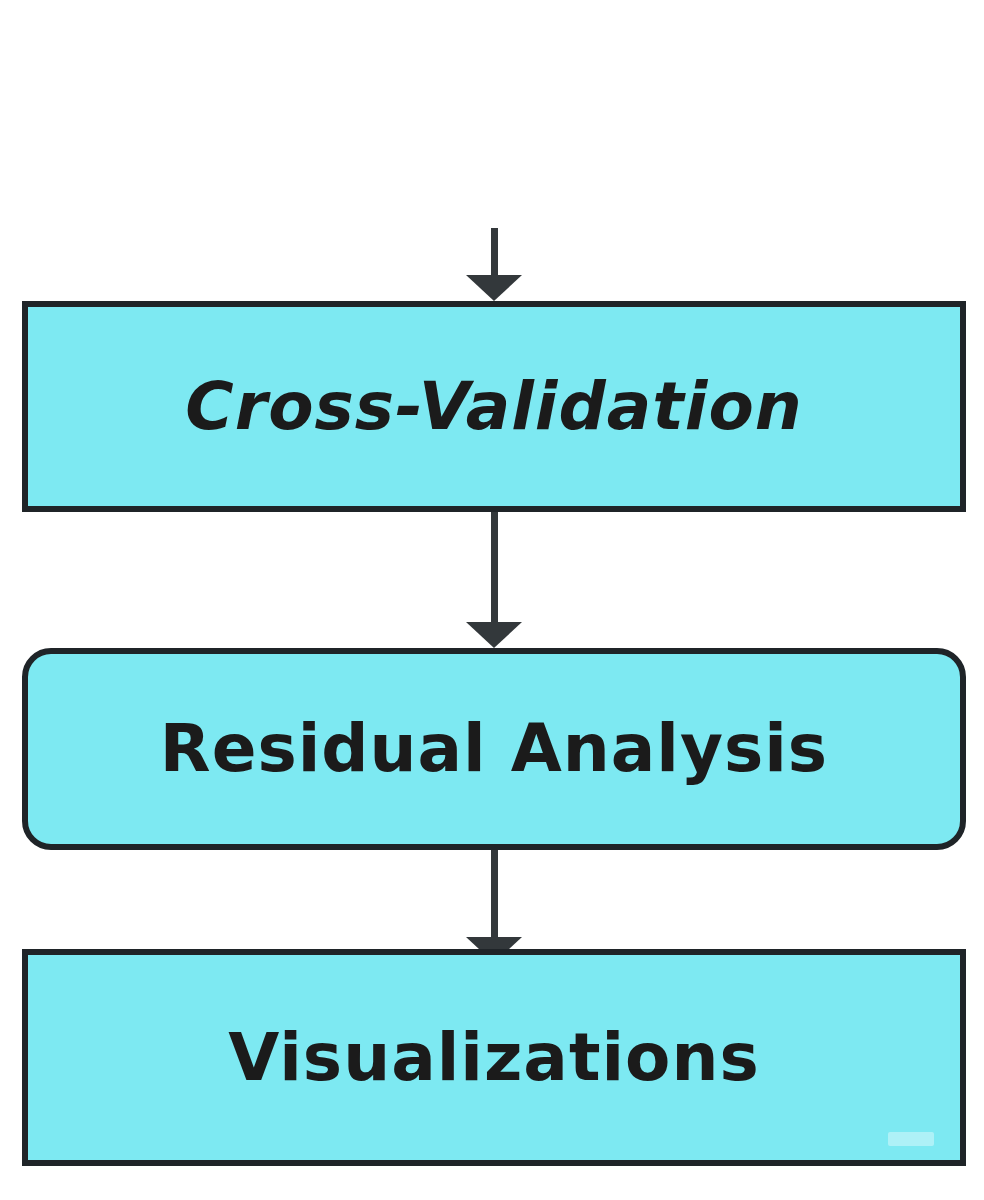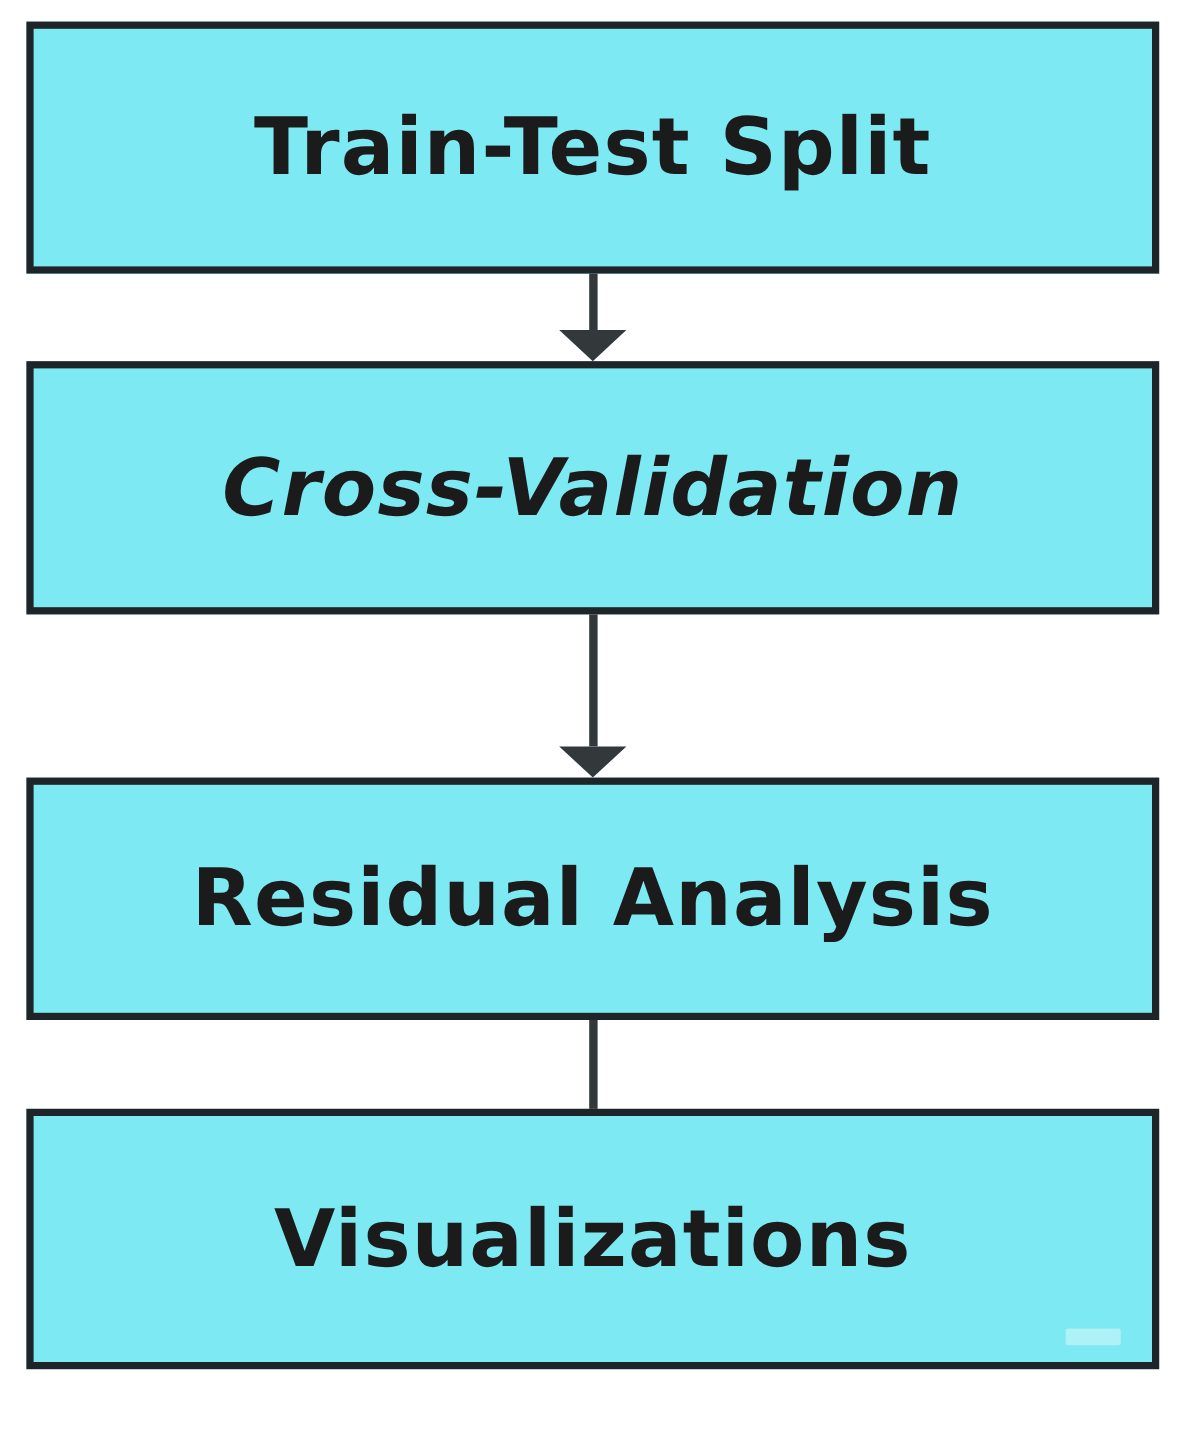--- a/index.html
+++ b/index.html
@@ -30,22 +30,22 @@
     color: var(--text-color, #1b1b1b);
     font-weight: bold;
     font-size: 66px;
     letter-spacing: 1px;
     white-space: nowrap;
     line-height: 1;
     text-align: center;
   }
   .node-1 { top: 18px;  height: 210px; }
   .node-2 { top: 301px; height: 211px; font-style: italic; }
-  .node-3 { top: 648px; height: 202px; }
-  .node-4 { top: 924px; height: 217px; }
+  .node-3 { top: 648px; height: 202px; border-radius: 29px; }
+  .node-4 { top: 949px; height: 217px; }
 
   .flow-arrow {
     position: absolute;
     left: 465px;
     width: 58px;
     display: flex;
     flex-direction: column;
     align-items: center;
   }
   .arrow-1 { top: 228px; height: 73px; }
@@ -71,23 +71,20 @@
     height: 14px;
     background: rgba(255, 255, 255, 0.38);
     border-radius: 2px;
   }
 </style>
 </head>
 <body>
 
 <div class="canvas">
 
-  <div class="flow-node node-1">
-    <span class="label">Train-Test Split</span>
-  </div>
 
   <div class="flow-arrow arrow-1">
     <div class="arrow-shaft"></div>
     <div class="arrow-head"></div>
   </div>
 
   <div class="flow-node node-2">
     <span class="label">Cross-Validation</span>
   </div>
 

